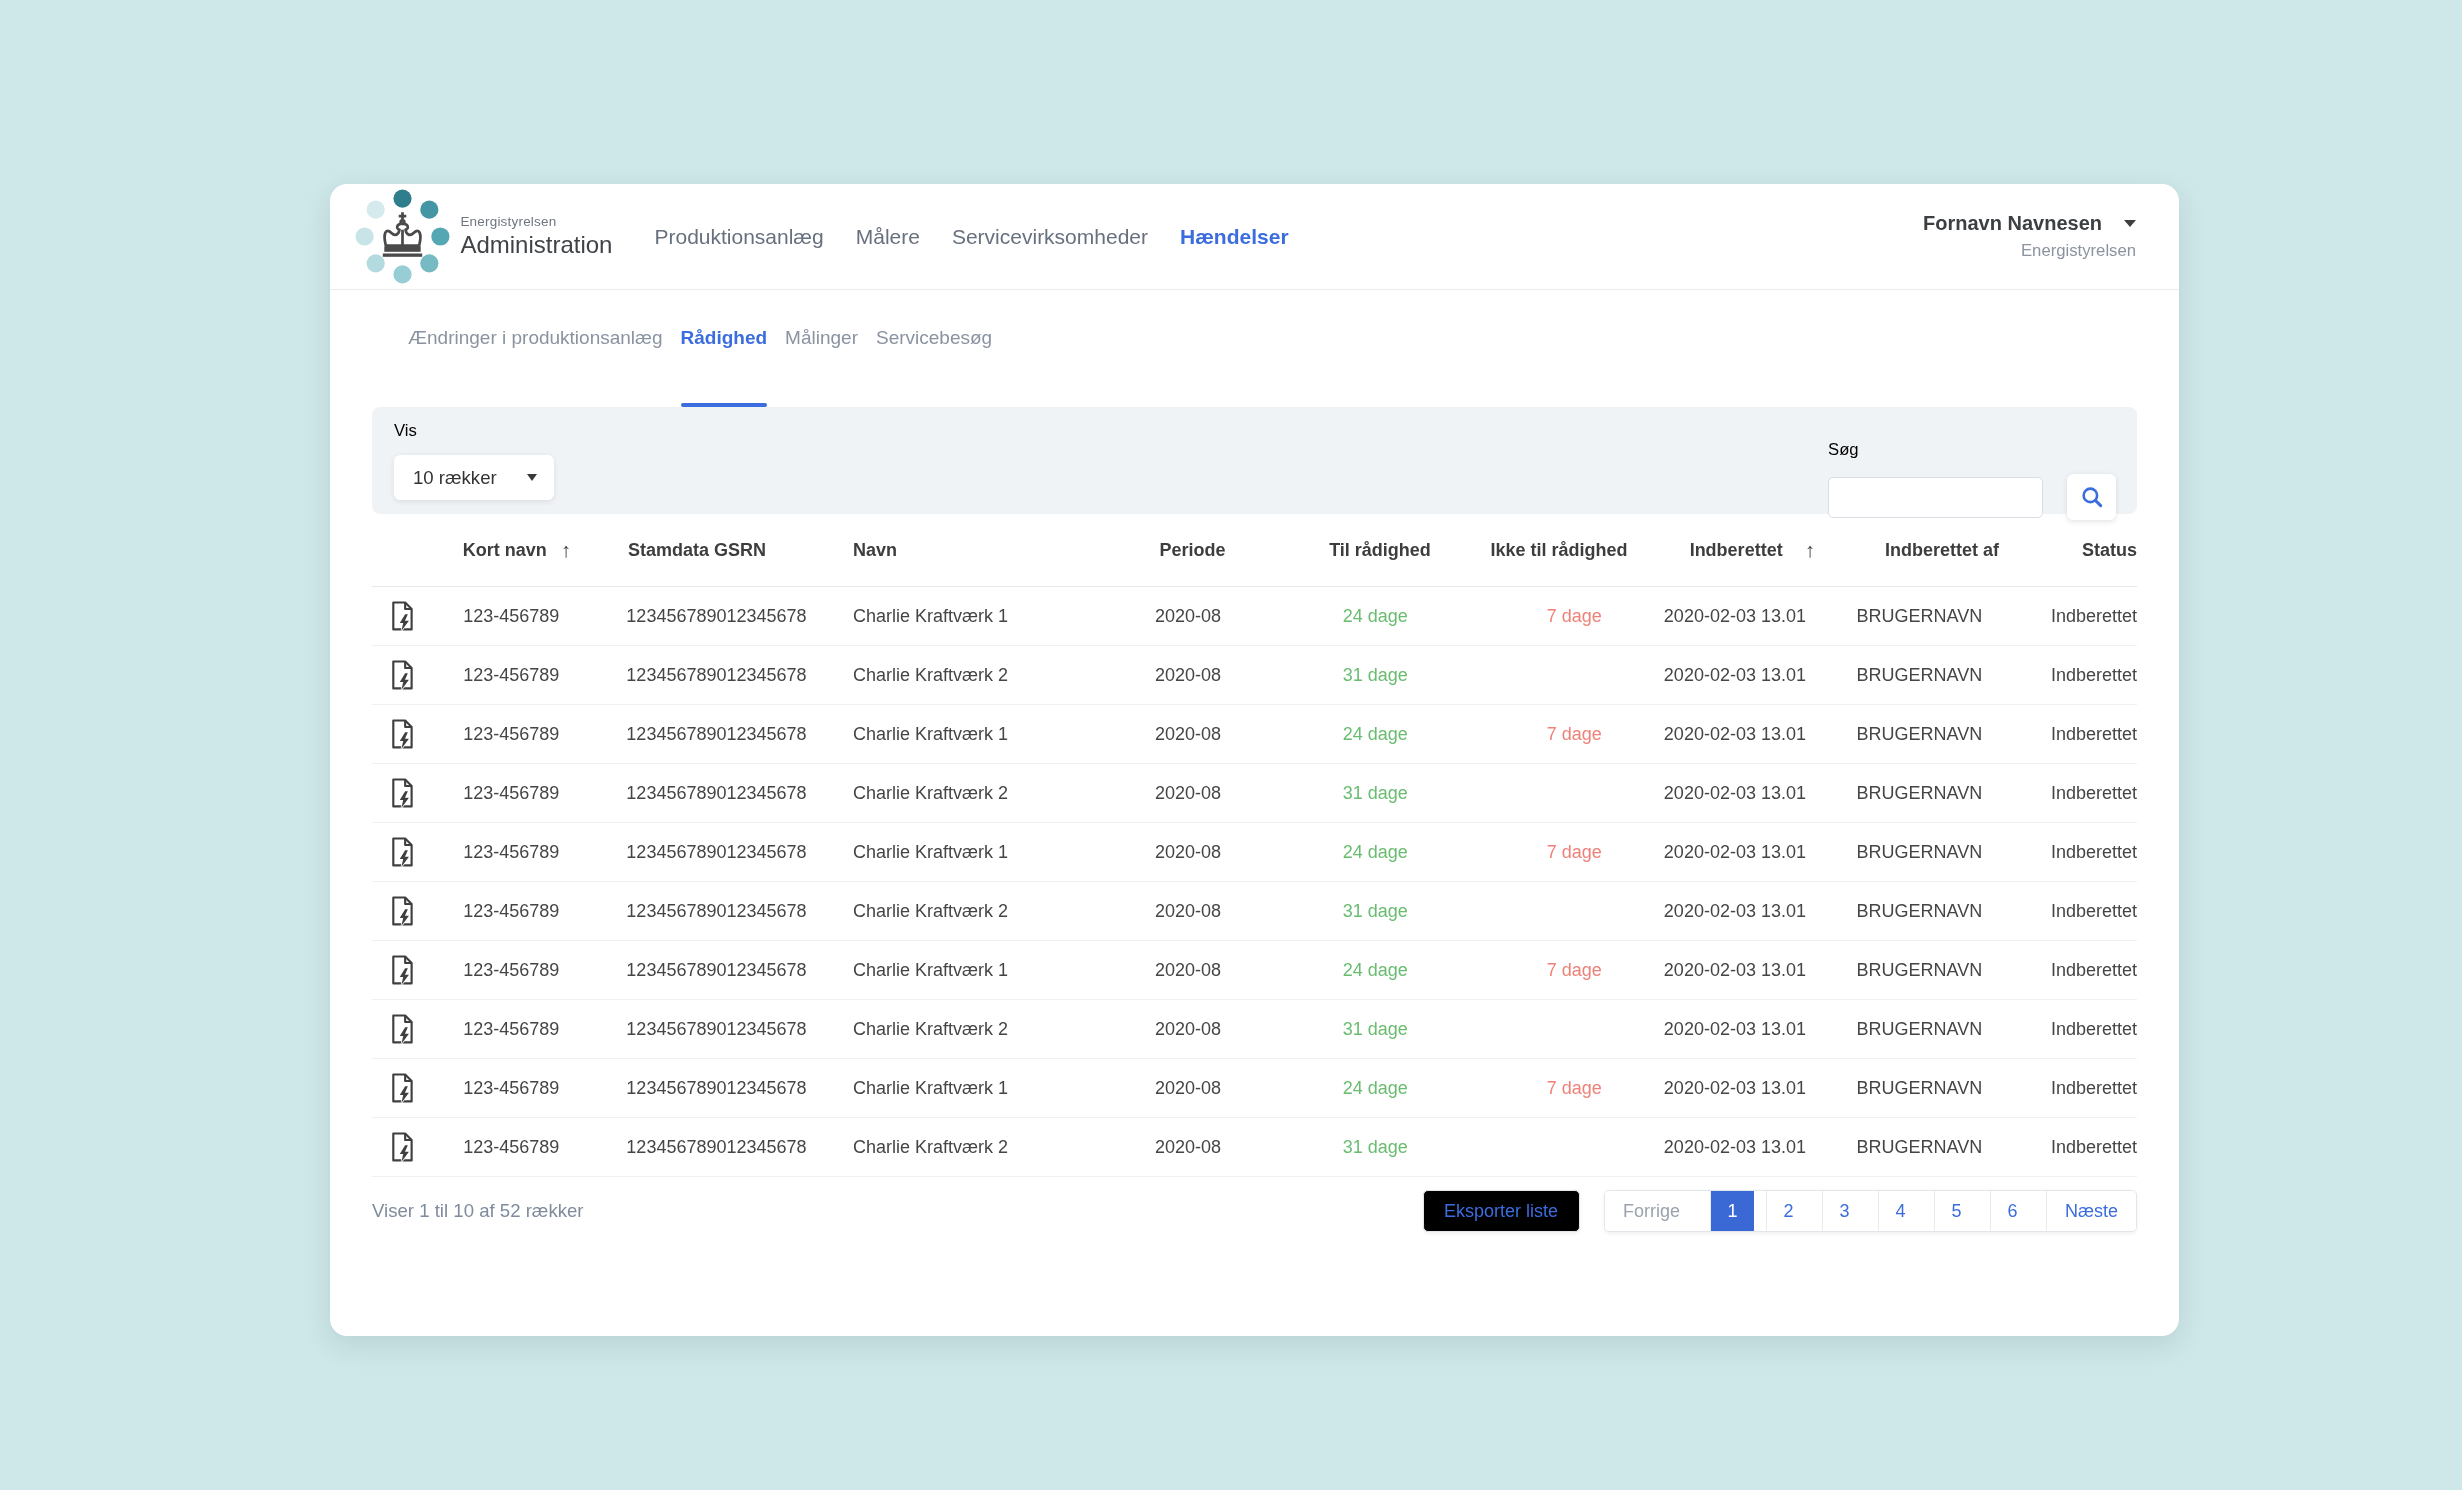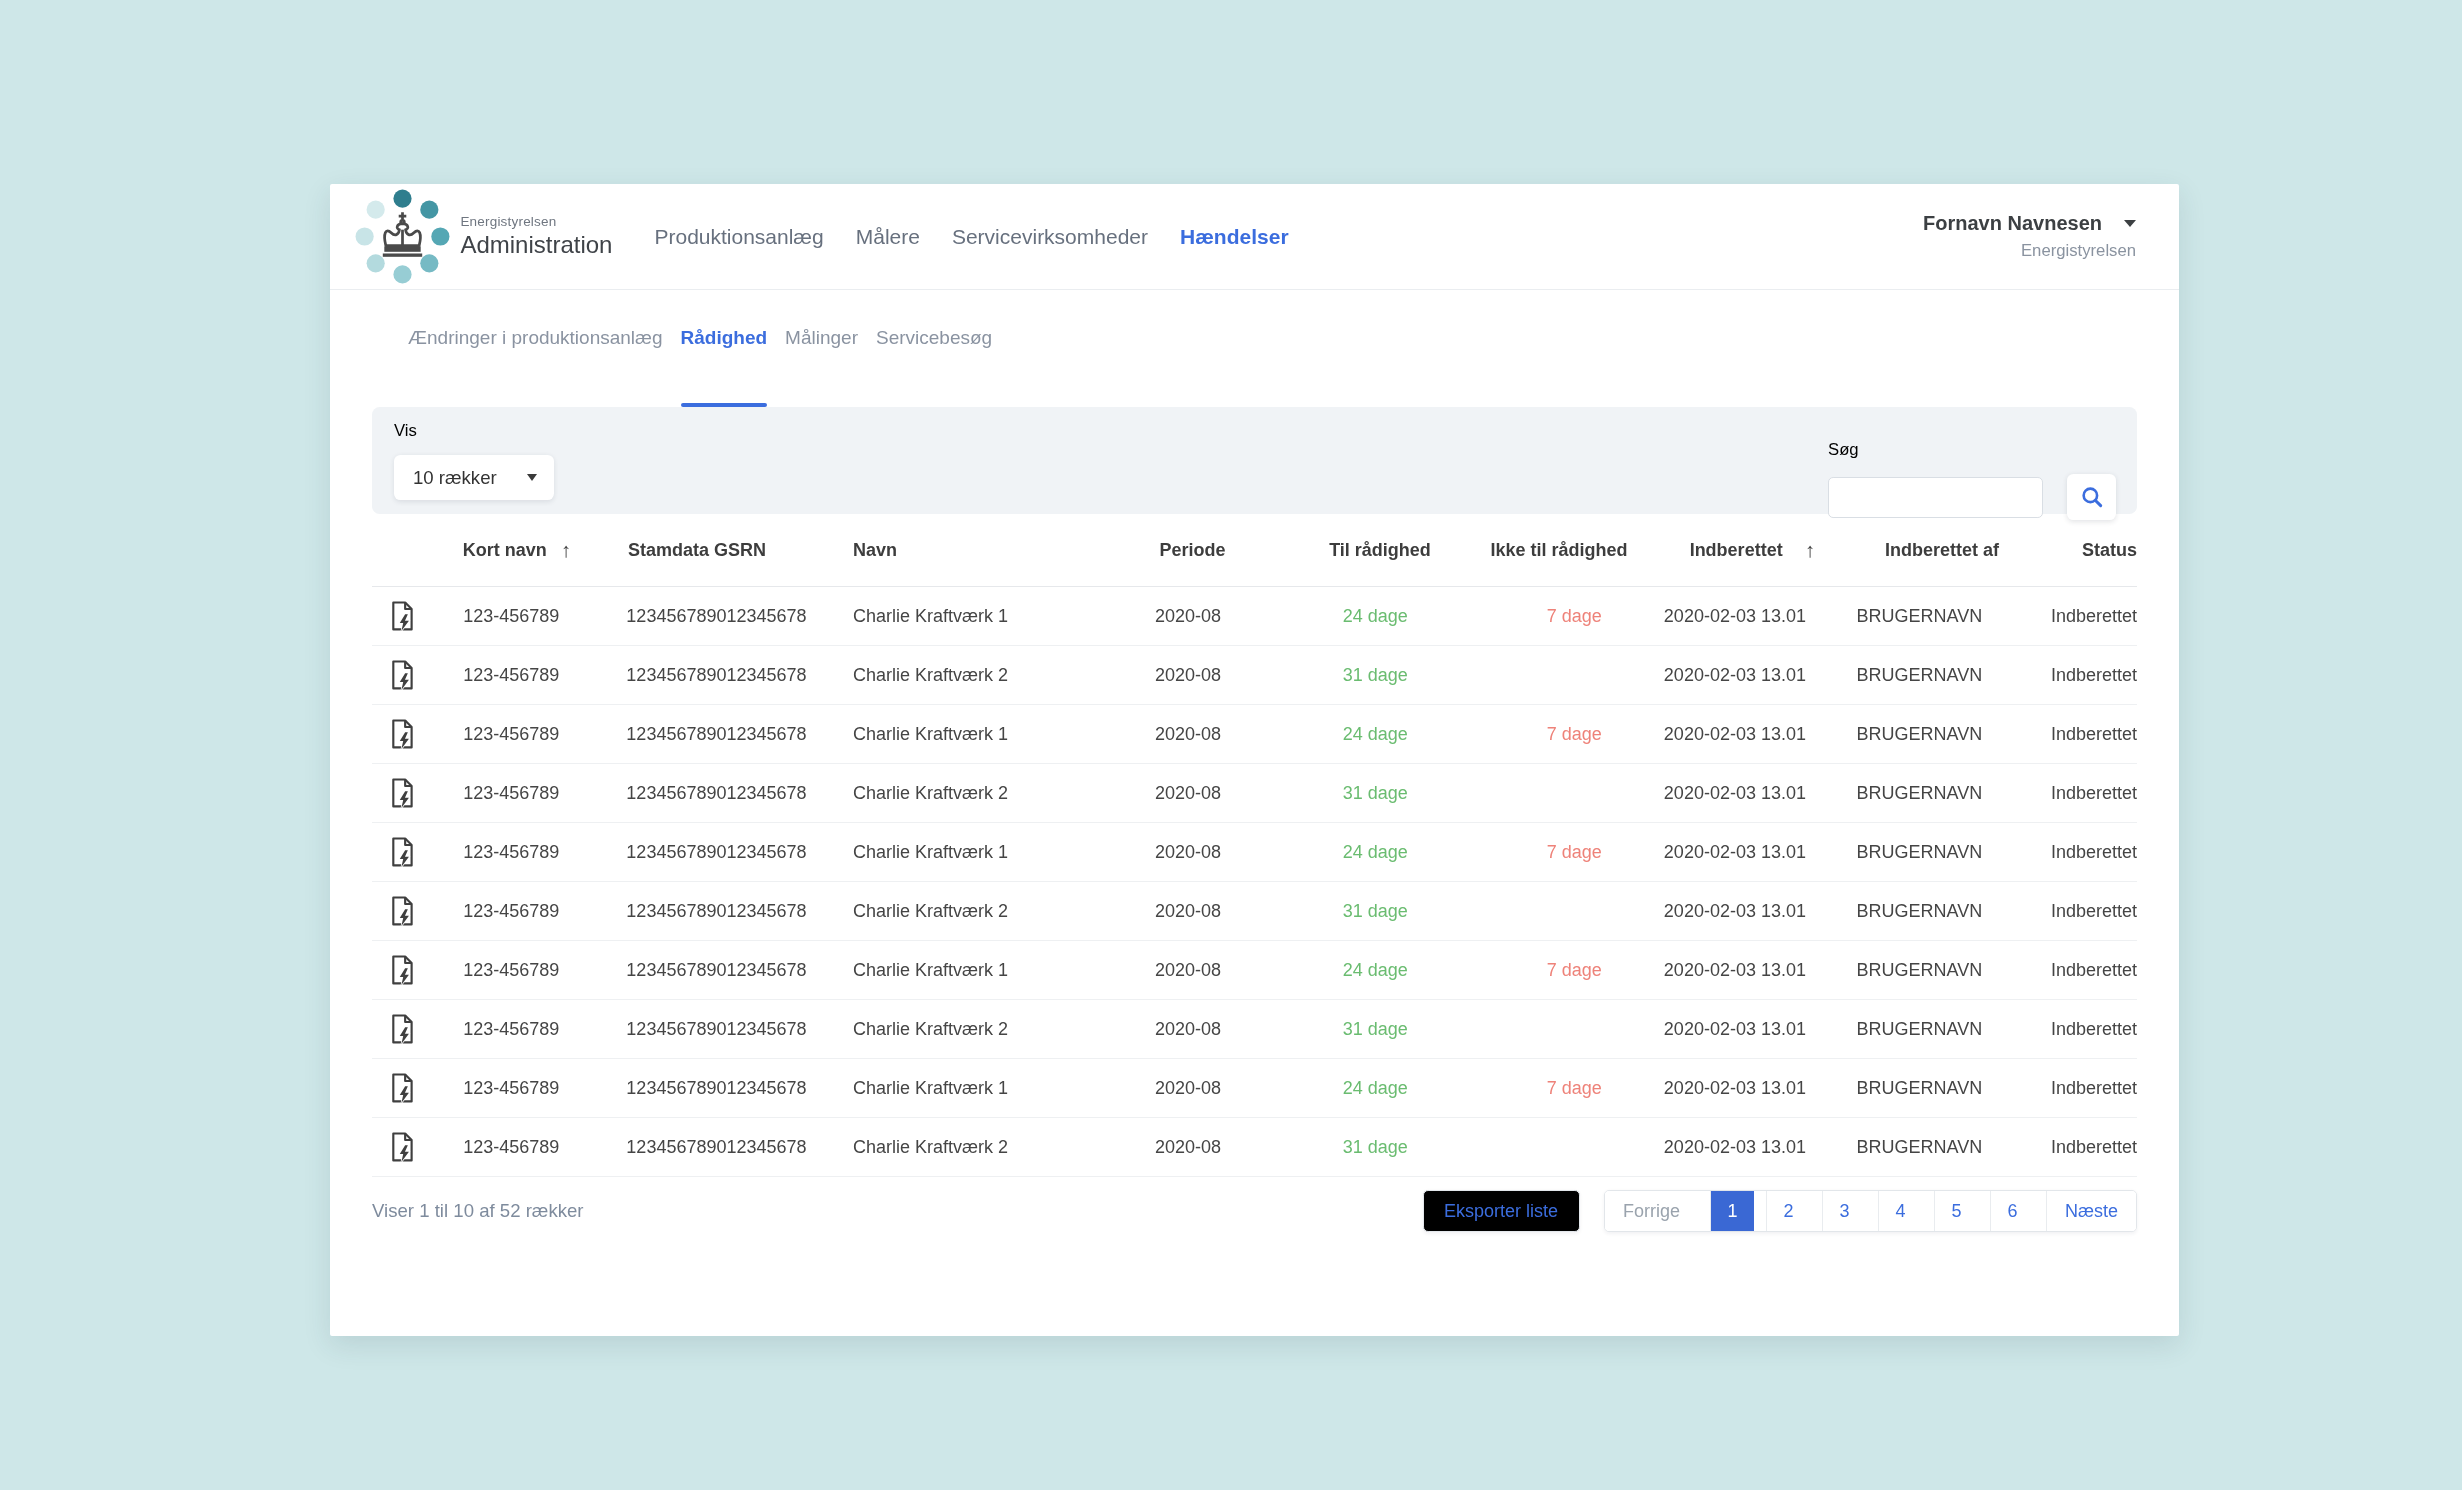--- a/index.html
+++ b/index.html
@@ -7,21 +7,21 @@
   body {
     font-family:"Liberation Sans","DejaVu Sans",sans-serif;
     background:#cee7e8;
     position:relative;
     overflow:hidden;
     color:#454545;
   }
   .card {
     position:absolute; left:330px; top:184px;
     width:1849px; height:1152px;
-    background:#ffffff; border-radius:2px;
+    background:#ffffff; border-radius:17px;
     box-shadow:0 9px 28px rgba(35,60,70,.12);
   }
 
   
   .app-header {
     height:106px; display:flex; align-items:center;
     padding:0 43px 0 24.4px;
     border-bottom:1.3px solid #eaedf0;
   }
   .logo-group { display:flex; align-items:center; cursor:pointer; }

